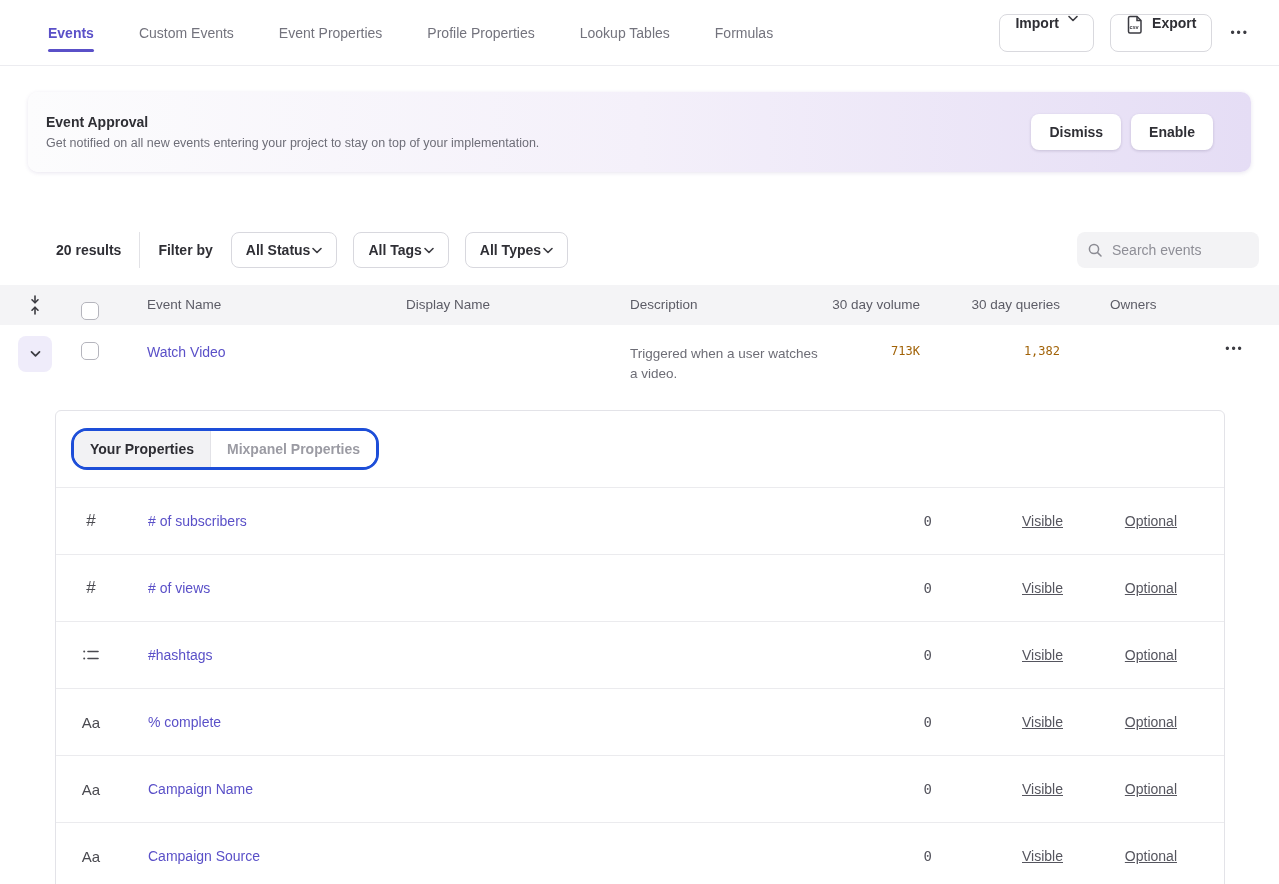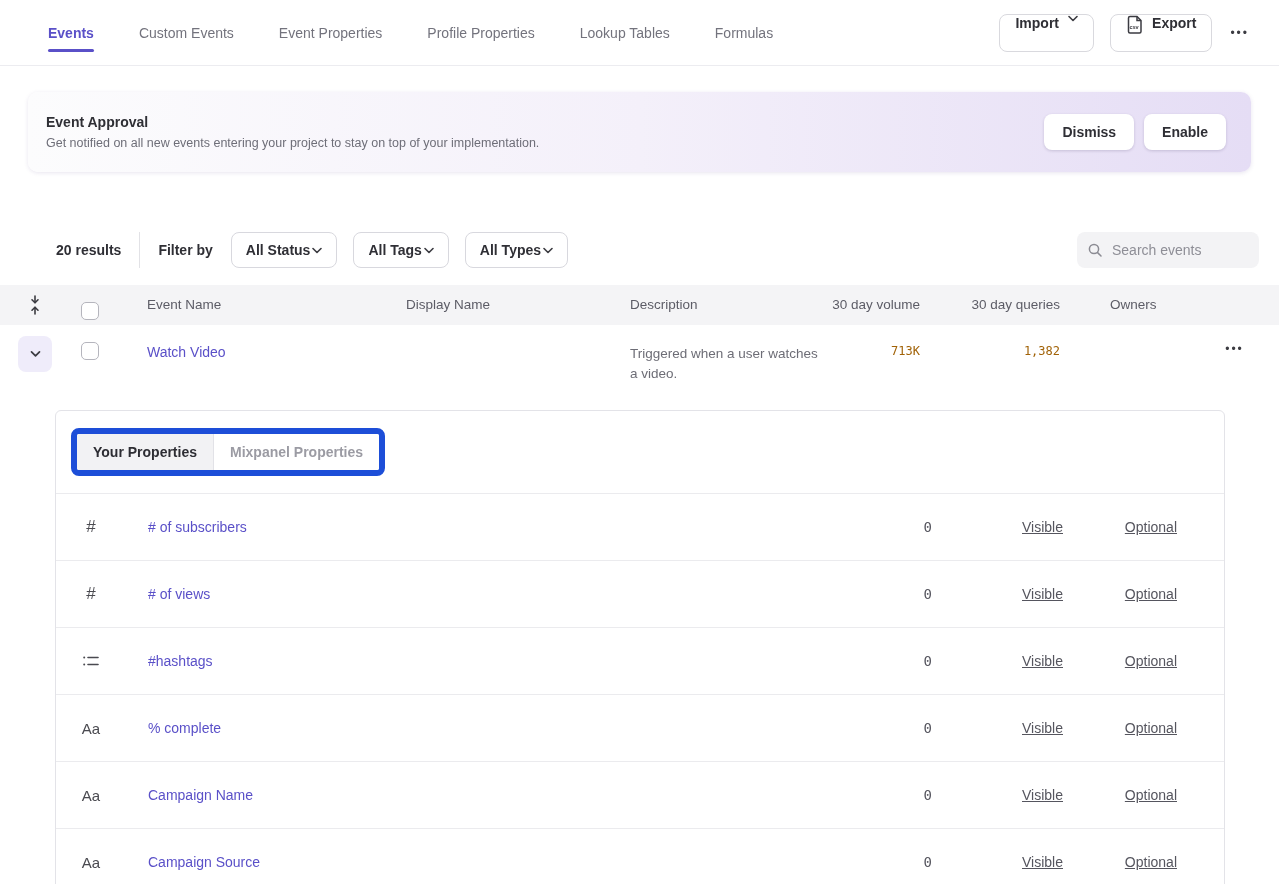--- a/index.html
+++ b/index.html
@@ -20,21 +20,21 @@
     font-weight:600; color:#2f2f35; cursor:pointer; }
   .dots { font-size:12px; letter-spacing:2px; color:#3b3b41; cursor:pointer; padding:4px 2px; }
 
   
   .banner { margin:26px 28px 0 28px; height:80px; border-radius:10px;
     background:linear-gradient(90deg,#fcfcfd 0%,#f4f0fa 50%,#e5ddf5 100%);
     box-shadow:0 1px 4px rgba(90,70,140,0.14); display:flex; align-items:center; }
   .banner-text { padding-left:18px; }
   .banner-title { font-size:14px; font-weight:700; color:#2f2f35; margin-bottom:6px; }
   .banner-desc { font-size:12.5px; color:#6e6e78; }
-  .banner-actions { margin-left:auto; padding-right:25px; display:flex; gap:10px; }
+  .banner-actions { margin-left:auto; padding-right:38px; display:flex; gap:10px; }
   .banner-btn { height:36px; padding:0 18px; background:#fff; border:none; border-radius:8px;
     box-shadow:0 1px 3px rgba(40,30,70,0.18); font-size:14px; font-weight:600;
     color:#2f2f35; cursor:pointer; font-family:inherit; }
 
   
   .filterbar { margin-top:60px; height:36px; display:flex; align-items:center; padding:0 20px 0 56px; }
   .results { font-size:14px; font-weight:600; }
   .vdiv { width:1px; height:36px; background:#e2e2e6; margin:0 18px; }
   .filter-by { font-size:14px; font-weight:600; margin-right:18px; }
   .drop { display:inline-flex; align-items:center; gap:2px; height:36px; padding:0 14px;
@@ -68,21 +68,21 @@
   .link { color:#5a50c8; text-decoration:none; cursor:pointer; }
   .event-row .c-name, .event-row .c-desc, .event-row .c-vol, .event-row .c-q { padding-top:19px; }
   .desc { font-size:13.5px; color:#6d6d76; line-height:20px; max-width:155px; }
   .valnum { font-size:12px; color:#a16207; }
   .event-row .c-act { padding-top:13px; }
 
   
   .panel { margin:10px 0 0 55px; width:1170px; background:#fff; border:1px solid #e3e3e8;
     border-radius:6px; }
   .panel-tabs { padding:17px 15px; }
-  .segmented { display:inline-flex; border:6px solid #1d4ed8; border-radius:8px; overflow:hidden; }
+  .segmented { display:inline-flex; border:3px solid #1d4ed8; border-radius:16px; overflow:hidden; }
   .seg-tab { height:36px; line-height:36px; padding:0 16px; font-size:14px; font-weight:600;
     cursor:pointer; background:#fff; color:#9b9ba3; }
   .seg-tab.active { background:#f2f2f4; color:#2d2d33; border-right:1px solid #e2e2e7; }
 
   .prow { display:grid; grid-template-columns:70px 1fr 83px 131px 114px 47px; height:67px;
     align-items:center; border-top:1px solid #ebebee; font-size:14px; }
   .p-icon { display:flex; justify-content:center; color:#4a4a50; }
   .glyph-num { font-size:17px; }
   .glyph-text { font-size:15px; }
   .p-name { padding-left:22px; }

